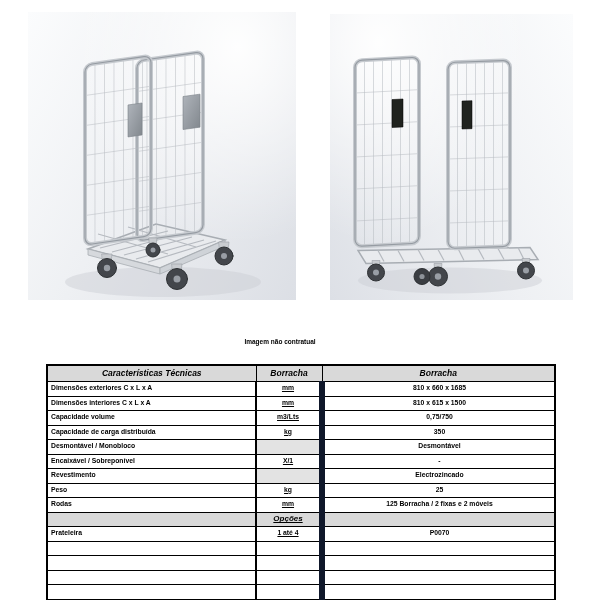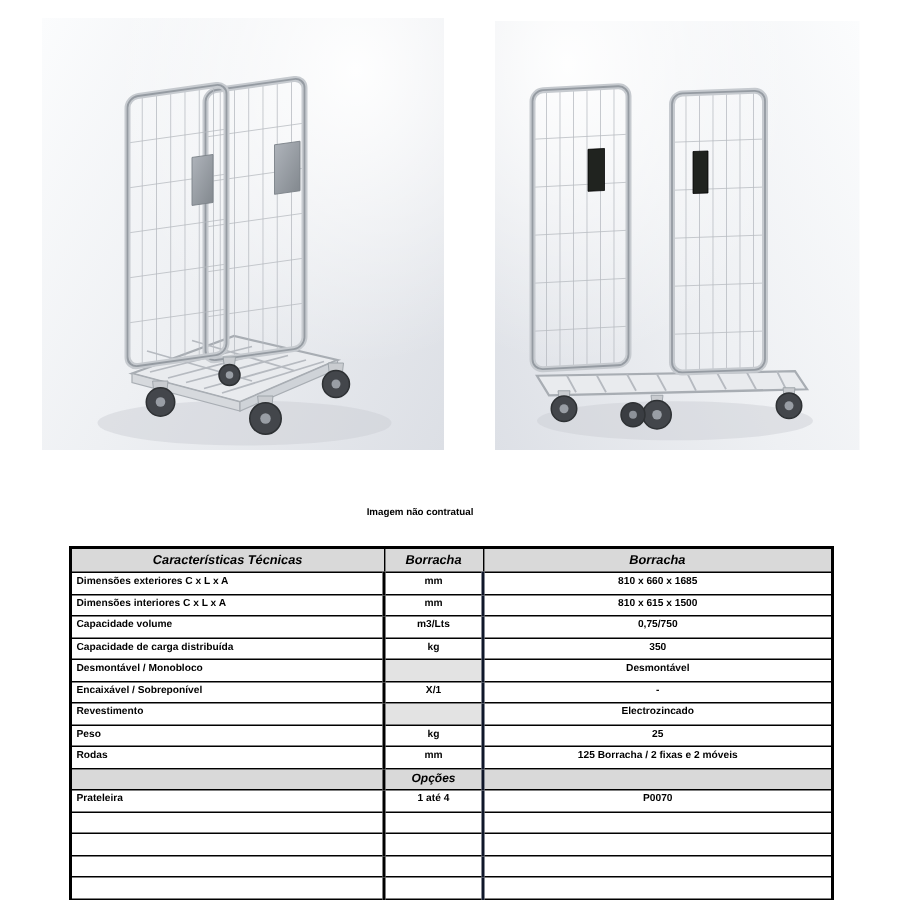--- a/index.html
+++ b/index.html
@@ -34,21 +34,21 @@
     position:absolute;left:46px;top:364px;width:508px;
     border-collapse:collapse;table-layout:fixed;
     border:2px solid #000;
   }
   table.spec th,table.spec td{
     border:1px solid #000;
     padding:0 3px;height:13.5px;
     font-size:6.8px;font-weight:bold;line-height:1;
     overflow:hidden;white-space:nowrap;color:#000;
   }
-  table.spec td.c-unit{border-left:2px solid #000;border-right:2px solid #0f172a;}
+  table.spec td.c-unit{border-left:2px solid #000;border-right:6px solid #0f172a;text-decoration:underline;}
   table.spec thead th{
     background:#d9d9d9;height:15px;
     font-size:8.5px;font-style:italic;text-align:center;
   }
   td.c-label{text-align:left;}
   td.c-unit{text-align:center;}
   td.c-value{text-align:center;}
   td.muted{color:#8f8f8f;font-weight:normal;}
   td.shaded{background:#e3e3e3;}
   tr.section-row td{background:#d9d9d9;}

